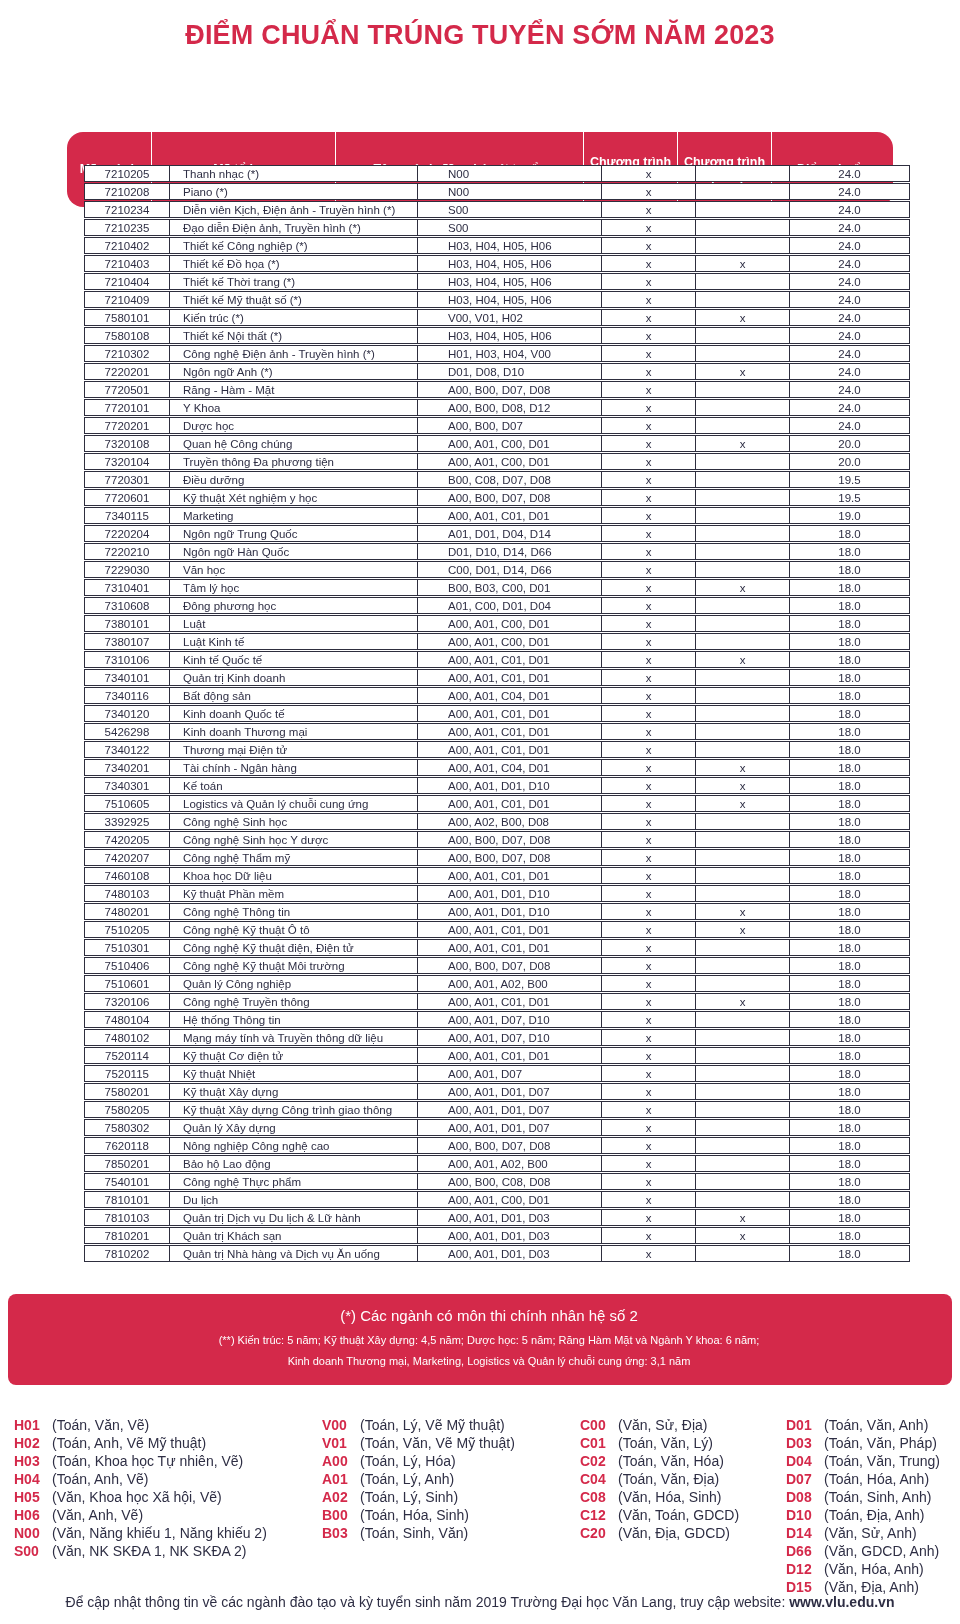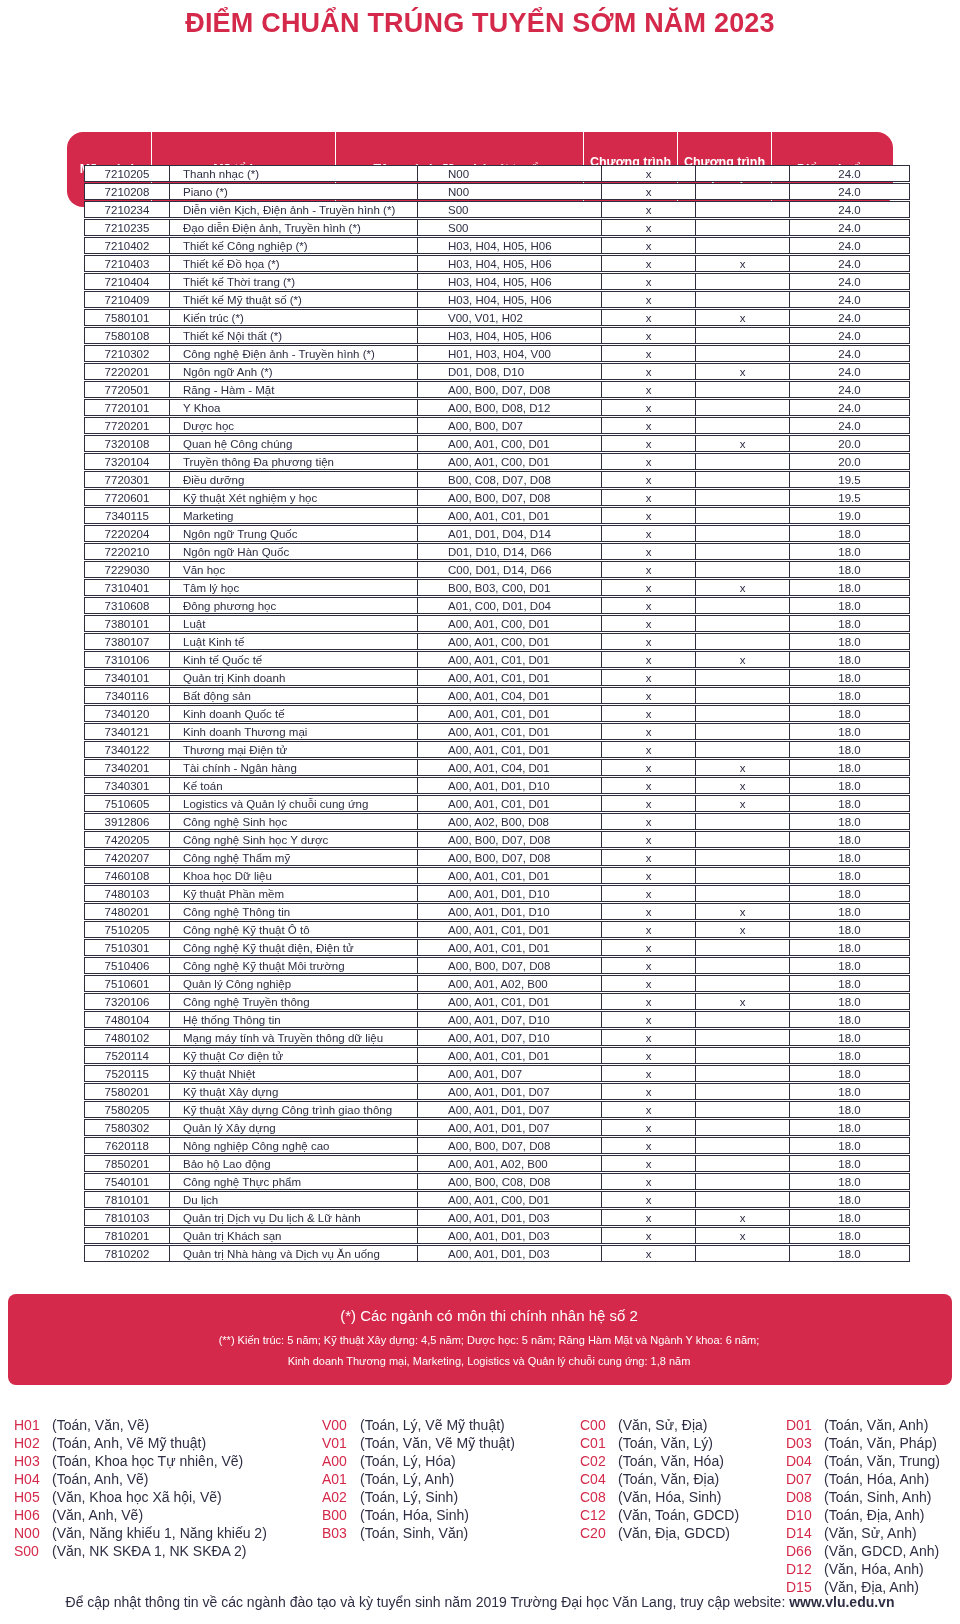--- a/index.html
+++ b/index.html
@@ -6,21 +6,21 @@
   :root { --red:#d4294a; --ink:#2e2e44; --line:#2e2e3e; }
   body {
     width:960px; height:1624px; background:#ffffff; overflow:hidden;
     font-family:"Liberation Sans", sans-serif; color:var(--ink); position:relative;
   }
   .page { position:relative; width:960px; height:1624px; }
 
   
   .title { position:absolute; left:0; width:100%; text-align:center;
            color:var(--red); font-weight:bold; font-size:27px; letter-spacing:.2px; }
-  .title-1 { top:8px; }
+  .title-1 { top:20px; }
   .title-2 { top:43px; }
 
   
   .thead { position:absolute; top:85px; left:67px; width:826px; height:75px;
            background:var(--red); border-radius:16px; display:flex; overflow:hidden;margin-top:47px; }
   .thead .h { display:flex; flex-direction:column; align-items:center; justify-content:center;
               color:#fff; font-weight:bold; font-size:12.5px; line-height:15px; text-align:center;
               border-right:1.5px solid #fff; }
   .thead .h:last-child { border-right:none; }
 
@@ -44,21 +44,21 @@
   .notes .n2, .notes .n3 { font-size:11px; line-height:21px; }
 
   
   .legend { position:absolute; top:1416px; left:0; width:960px; display:flex; }
   .lcol { font-size:14px; line-height:18px; }
   .lcol-1 { margin-left:14px; width:308px; }
   .lcol-2 { width:258px; }
   .lcol-3 { width:206px; }
   .lcol-4 { width:170px; }
   .legend-line { display:flex; white-space:nowrap; }
-  .lcode { color:var(--red); font-weight:normal; width:38px; flex:none; }
+  .lcode { color:var(--red); font-weight:bold; width:38px; flex:none; }
   .ldesc { color:var(--ink); }
 
   
   .bottomline { position:absolute; top:1594px; left:0; width:100%; text-align:center;
                 font-size:14px; color:var(--ink); }
   .bottomline b { font-weight:bold; }
 </style>
 </head>
 <body>
 
@@ -363,21 +363,21 @@
     <div class="trow">
       <div class="c c0 w0">7340120</div>
       <div class="c c1 w1">Kinh doanh Quốc tế</div>
       <div class="c c2 w2">A00, A01, C01, D01</div>
       <div class="c c3 w3">x</div>
       <div class="c c4 w4"></div>
       <div class="c c5 w5">18.0</div>
     </div>
 
     <div class="trow">
-      <div class="c c0 w0">7340121</div>
+      <div class="c c0 w0">5426298</div>
       <div class="c c1 w1">Kinh doanh Thương mại</div>
       <div class="c c2 w2">A00, A01, C01, D01</div>
       <div class="c c3 w3">x</div>
       <div class="c c4 w4"></div>
       <div class="c c5 w5">18.0</div>
     </div>
 
     <div class="trow">
       <div class="c c0 w0">7340122</div>
       <div class="c c1 w1">Thương mại Điện tử</div>
@@ -408,21 +408,21 @@
     <div class="trow">
       <div class="c c0 w0">7510605</div>
       <div class="c c1 w1">Logistics và Quản lý chuỗi cung ứng</div>
       <div class="c c2 w2">A00, A01, C01, D01</div>
       <div class="c c3 w3">x</div>
       <div class="c c4 w4">x</div>
       <div class="c c5 w5">18.0</div>
     </div>
 
     <div class="trow">
-      <div class="c c0 w0">3912806</div>
+      <div class="c c0 w0">3392925</div>
       <div class="c c1 w1">Công nghệ Sinh học</div>
       <div class="c c2 w2">A00, A02, B00, D08</div>
       <div class="c c3 w3">x</div>
       <div class="c c4 w4"></div>
       <div class="c c5 w5">18.0</div>
     </div>
 
     <div class="trow">
       <div class="c c0 w0">7420205</div>
       <div class="c c1 w1">Công nghệ Sinh học Y dược</div>
@@ -636,21 +636,21 @@
       <div class="c c2 w2">A00, A01, D01, D03</div>
       <div class="c c3 w3">x</div>
       <div class="c c4 w4"></div>
       <div class="c c5 w5">18.0</div>
     </div>
   </div>
 
   <div class="notes">
     <div class="n1">(*)  Các ngành có môn thi chính nhân hệ số 2</div>
     <div class="n2">(**) Kiến trúc: 5 năm; Kỹ thuật Xây dựng: 4,5 năm; Dược học: 5 năm; Răng Hàm Mặt và Ngành Y khoa: 6 năm;</div>
-    <div class="n3">Kinh doanh Thương mại, Marketing, Logistics và Quản lý chuỗi cung ứng: 1,8 năm</div>
+    <div class="n3">Kinh doanh Thương mại, Marketing, Logistics và Quản lý chuỗi cung ứng: 3,1 năm</div>
   </div>
 
   <div class="legend">
     <div class="lcol lcol-1">
         <div class="legend-line">
           <span class="lcode">H01</span>
           <span class="ldesc">(Toán, Văn, Vẽ)</span>
         </div>
         <div class="legend-line">
           <span class="lcode">H02</span>

